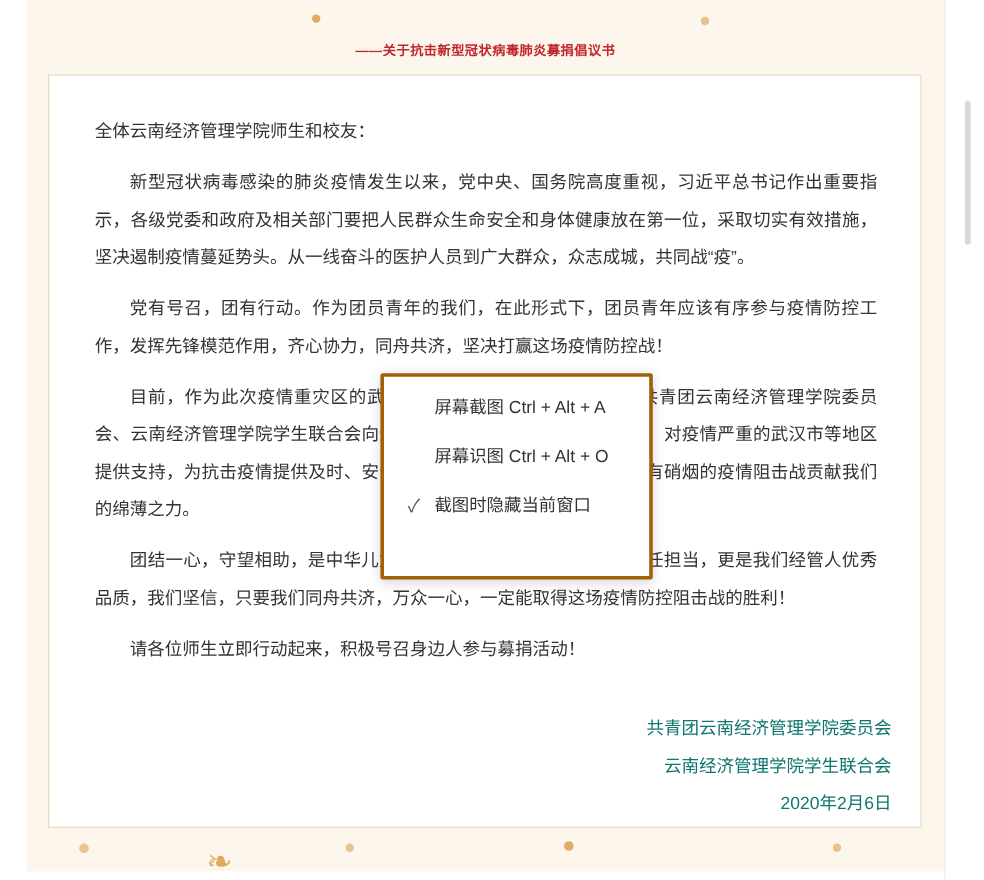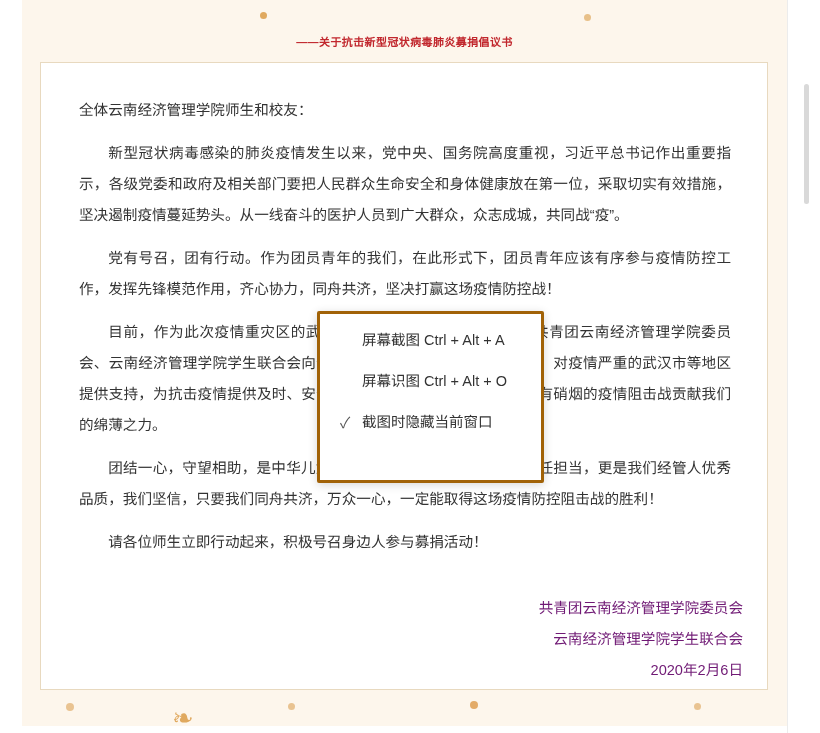--- a/index.html
+++ b/index.html
@@ -121,21 +121,21 @@
   }
   .doc-body p.indent {
     text-indent: 2em;
   }
 
   .sign-block {
     position: absolute;
     left: 26px;
     top: 530px;
     width: 676px;
-    color: #701a75;
+    color: #0f766e;
     font-size: 14.6px;
     line-height: 31px;
     text-align: right;
   }
   .sign-block p { margin: 0; }
 
   
   .context-menu {
     position: absolute;
     left: 276px;

